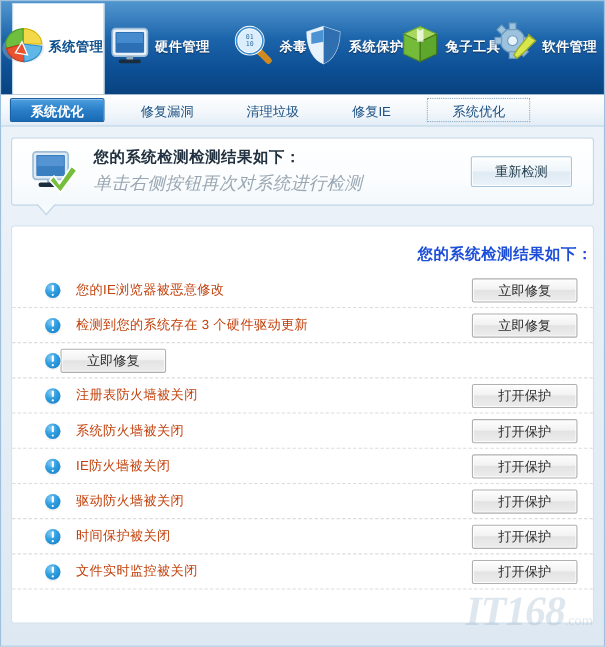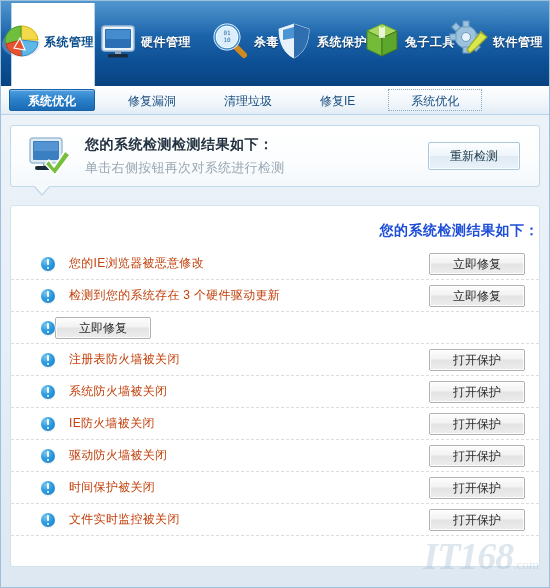--- a/index.html
+++ b/index.html
@@ -116,21 +116,21 @@
   .info-arrow-in { left: 23px; bottom: -8px;
     border-left-width: 8px; border-right-width: 8px;
     border-top: 9px solid #f5fafd; }
 
   .monitor-ico { width: 50px; height: 44px; position: relative; flex: 0 0 50px; }
   .info-text { flex: 1; margin-left: 10px; }
   .info-title {
     font-size: 14px; font-weight: bold; color: #22313f;
     letter-spacing: .5px; margin-bottom: 5px;
   }
-  .info-sub { font-size: 13px; color: #9aa7b2; letter-spacing: .3px; }
+  .info-sub { font-size: 16px; color: #9aa7b2; letter-spacing: .3px; font-style: italic; }
 
   .btn-rescan {
     flex: 0 0 auto;
     width: 92px; height: 28px; line-height: 26px;
     text-align: center;
     font-size: 12px; color: #24404f;
     background: linear-gradient(180deg,#fdfeff 0%, #eef5fa 48%, #dfeaf4 52%, #eaf2f9 100%);
     border: 1px solid #a9c6dc;
     border-radius: 2px;
     box-shadow: inset 0 0 0 1px rgba(255,255,255,.75);

